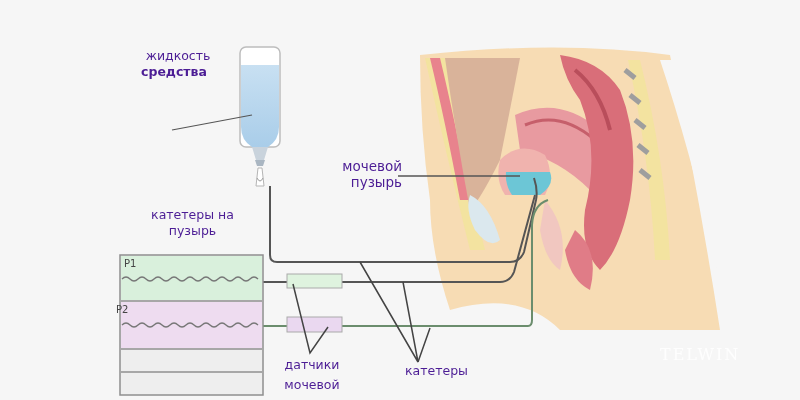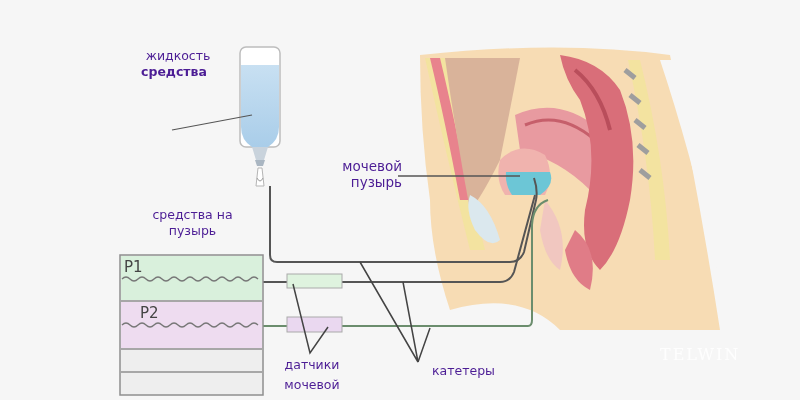--- a/index.html
+++ b/index.html
@@ -1,19 +1,19 @@
 <!DOCTYPE html>
 <html><head>
 <meta charset="utf-8">
 <style>
   html, body { margin: 0; padding: 0; }
   body { width: 800px; height: 400px; background: #f6f6f6; position: relative; overflow: hidden; font-family: "DejaVu Sans", sans-serif; }
   .label { position: absolute; font-size: 12.5px; color: #4c1d95; text-align: center; line-height: 16px; }
   svg { position: absolute; left: 0; top: 0; }
-  .panel-text { position: absolute; font-size: 15px; color: #444; }
+  .panel-text { position: absolute; font-size: 10px; color: #444; }
   .watermark { position: absolute; left: 660px; top: 345px; font-family: "DejaVu Serif", serif; font-size: 16px; color: #ffffff; letter-spacing: 2px; opacity: 0.9; }
 </style>
 </head>
 <body>
 
 <svg width="800" height="400" viewBox="0 0 800 400">
   <defs>
     <linearGradient id="fluidG" x1="0" y1="0" x2="0" y2="1">
       <stop offset="0" stop-color="#c8e0f2"></stop>
       <stop offset="1" stop-color="#a9cde9"></stop>
@@ -92,27 +92,27 @@
   <div>жидкость</div>
   <div style="margin-left:-8px;font-weight:bold;">средства</div>
 </div>
 
 <div class="label" style="left:312px; top:158px; width:90px; font-size:13.5px; text-align:right;">
   <div>мочевой</div>
   <div style="">пузырь</div>
 </div>
 
 <div class="label" style="left:120px; top:207px; width:145px;">
-  <div>средства на</div>
+  <div>катетеры на</div>
   <div>пузырь</div>
 </div>
 
 <div class="panel-text" style="left:124px; top:258px;">P1</div>
-<div class="panel-text" style="left:140px; top:304px;">P2</div>
+<div class="panel-text" style="left:116px; top:304px;">P2</div>
 
 <div class="label" style="left:262px; top:355px; width:100px;">
   <div style="line-height:20px;">датчики</div>
   <div style="line-height:20px;">мочевой</div>
 </div>
 
-<div class="label" style="left:405px; top:363px; width:90px; text-align:right;">катетеры</div>
+<div class="label" style="left:405px; top:363px; width:90px; text-align:left;">катетеры</div>
 
 <div class="watermark">TELWIN</div>
 
 </body></html>

